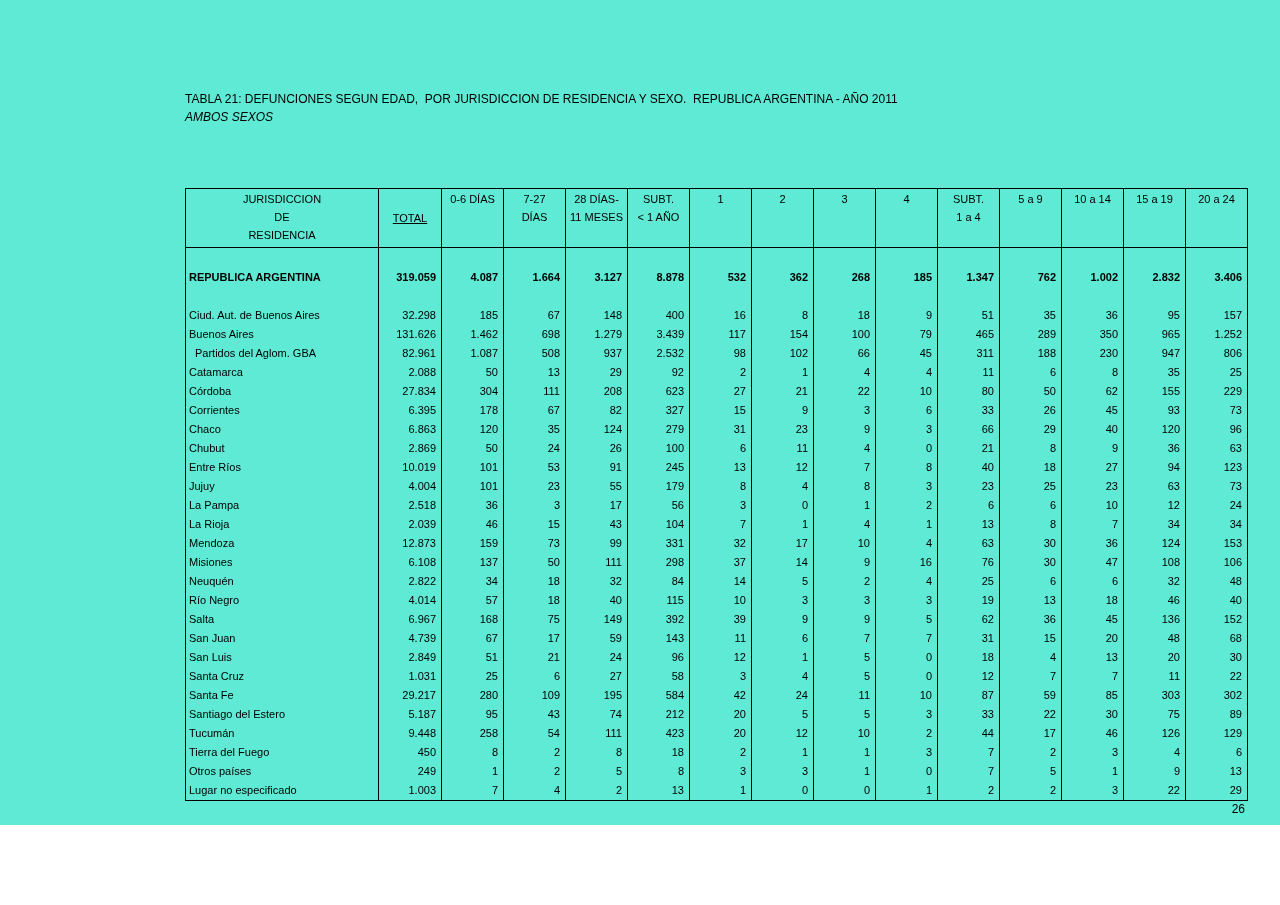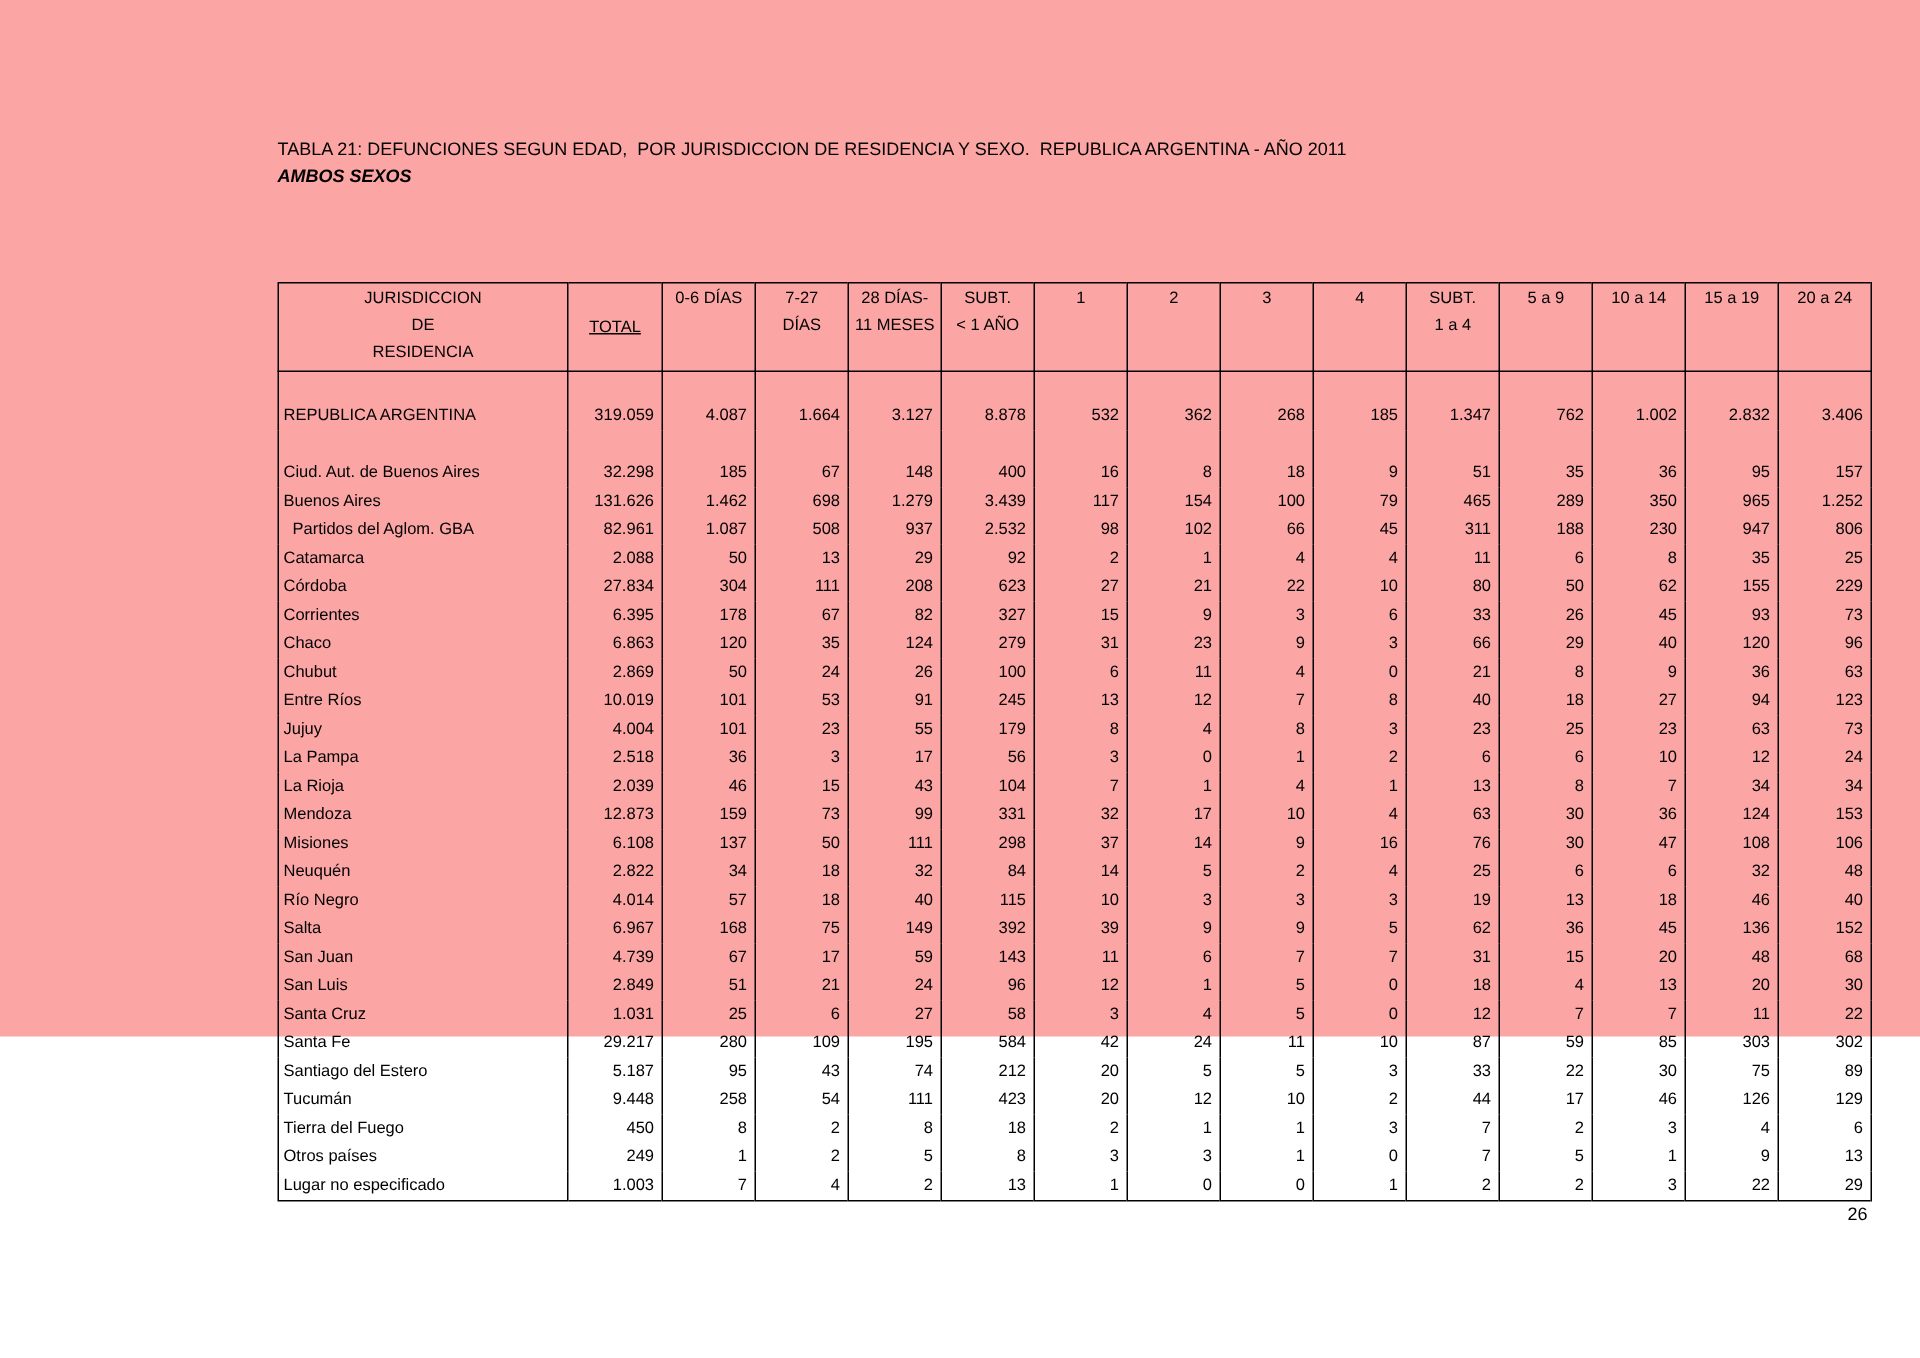--- a/index.html
+++ b/index.html
@@ -9,38 +9,38 @@
     width: 1280px;
     height: 905px;
     font-family: "Liberation Sans", sans-serif;
     color: #000000;
     position: relative;
     overflow: hidden;
   }
   .doc-page {
     position: absolute;
     left: 0; top: 0;
-    width: 1280px; height: 691px;
-    background: #fca5a5;
+    width: 1280px; height: 825px;
+    background: #5eead4;
   }
   .title-block {
     position: absolute;
     left: 185px;
     top: 90px;
     width: 1060px;
   }
   .doc-title {
     font-size: 12px;
     line-height: 18px;
     white-space: pre;
   }
   .doc-subtitle {
     font-size: 12px;
     line-height: 18px;
-    font-weight: bold;
+    font-weight: normal;
     font-style: italic;
   }
   table.stats {
     position: absolute;
     left: 185px;
     top: 143px;
     width: 1062px;
     border-collapse: collapse;
     table-layout: fixed;
     border: 1.5px solid #000;
@@ -72,21 +72,21 @@
     border-right: 1px solid #000;
     height: 19px;
     line-height: 19px;
     padding: 0;
     white-space: nowrap;
     overflow: hidden;
   }
   tbody td.label { text-align: left; padding-left: 3px; }
   tbody td.label.indent { padding-left: 9px; }
   tbody td.num { text-align: right; padding-right: 5px; }
-  tr.total-row td { font-weight: normal; }
+  tr.total-row td { font-weight: bold; }
   tr.spacer-a td { height: 20px; }
   tr.spacer-b td { height: 19px; }
   .page-number {
     position: absolute;
     left: 185px;
     top: 802px;
     width: 1060px;
     text-align: right;
     font-size: 12px;
   }

